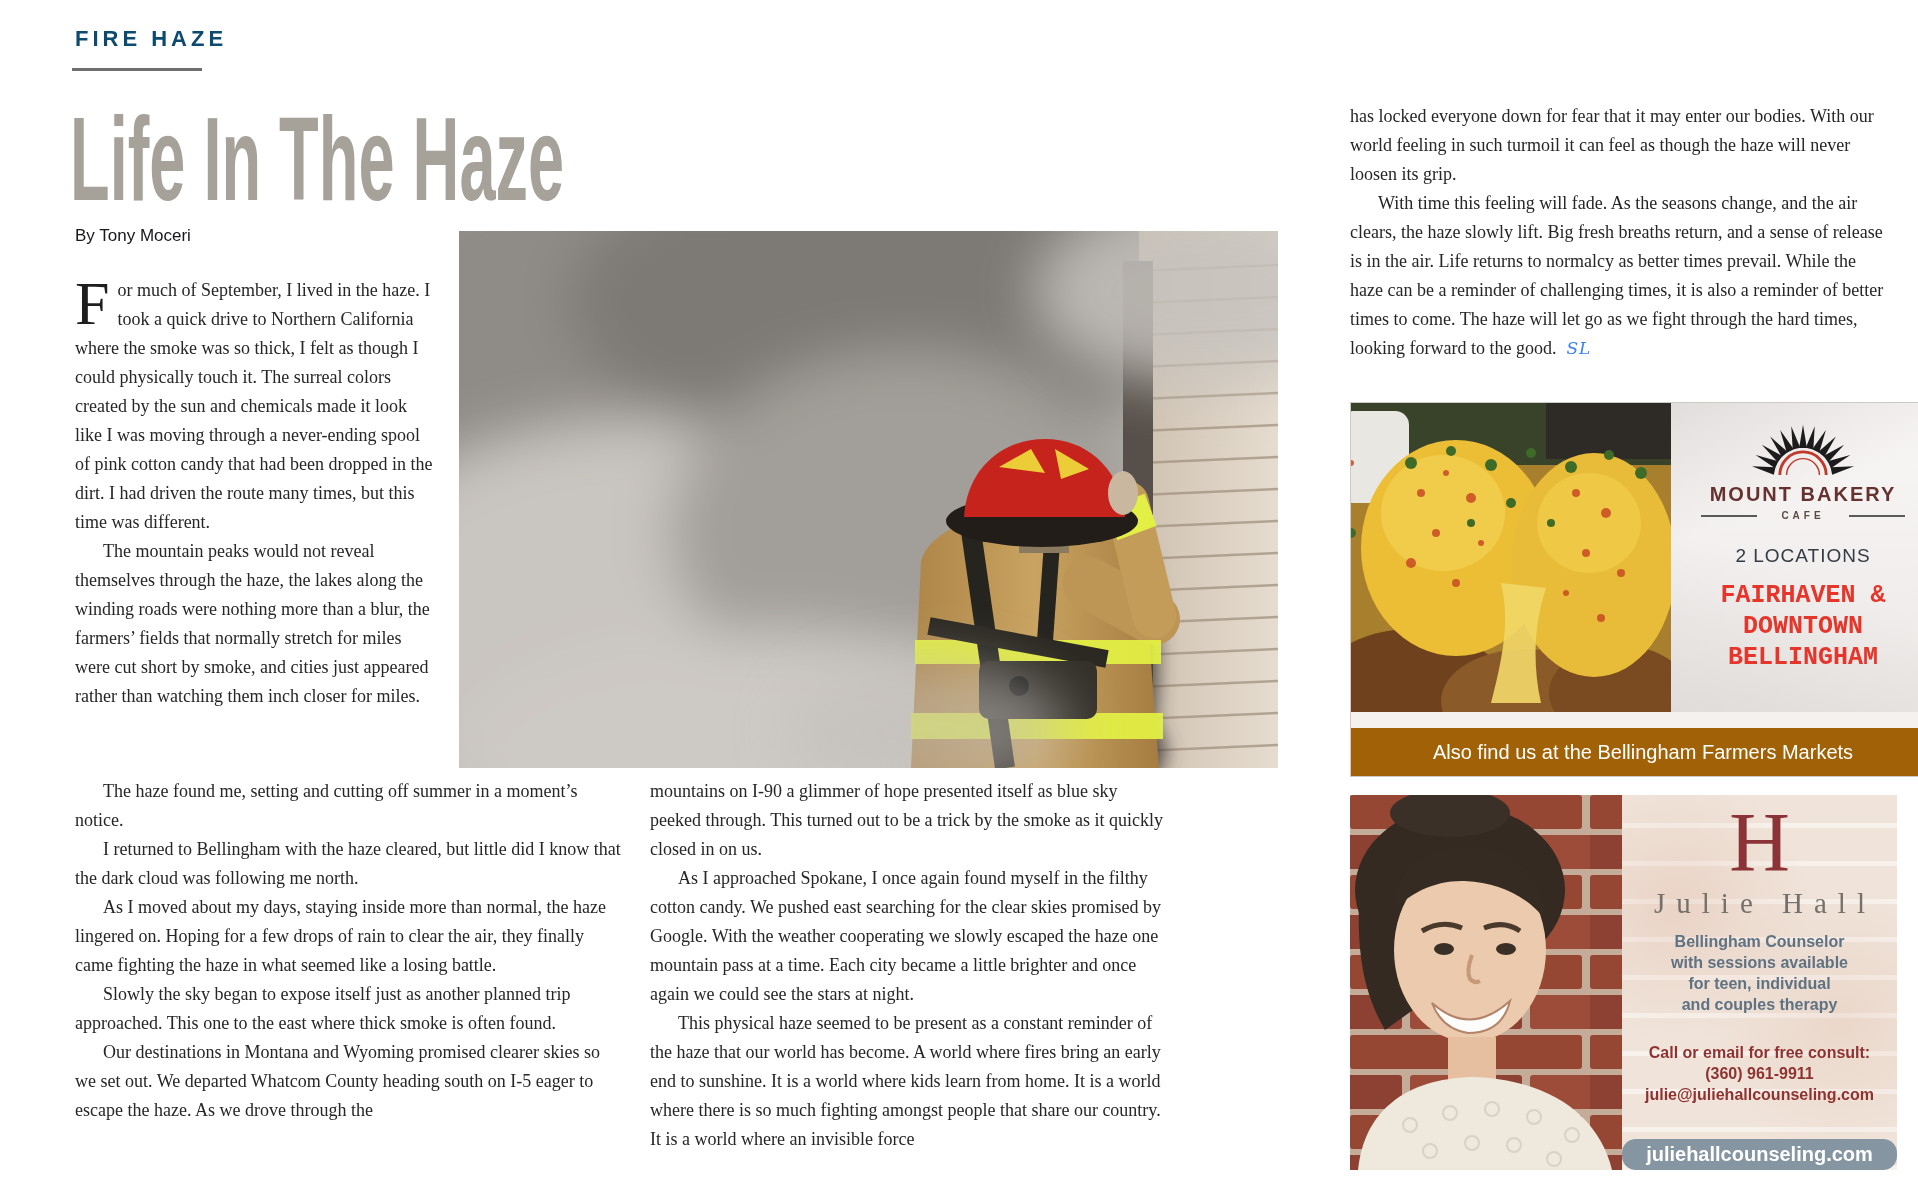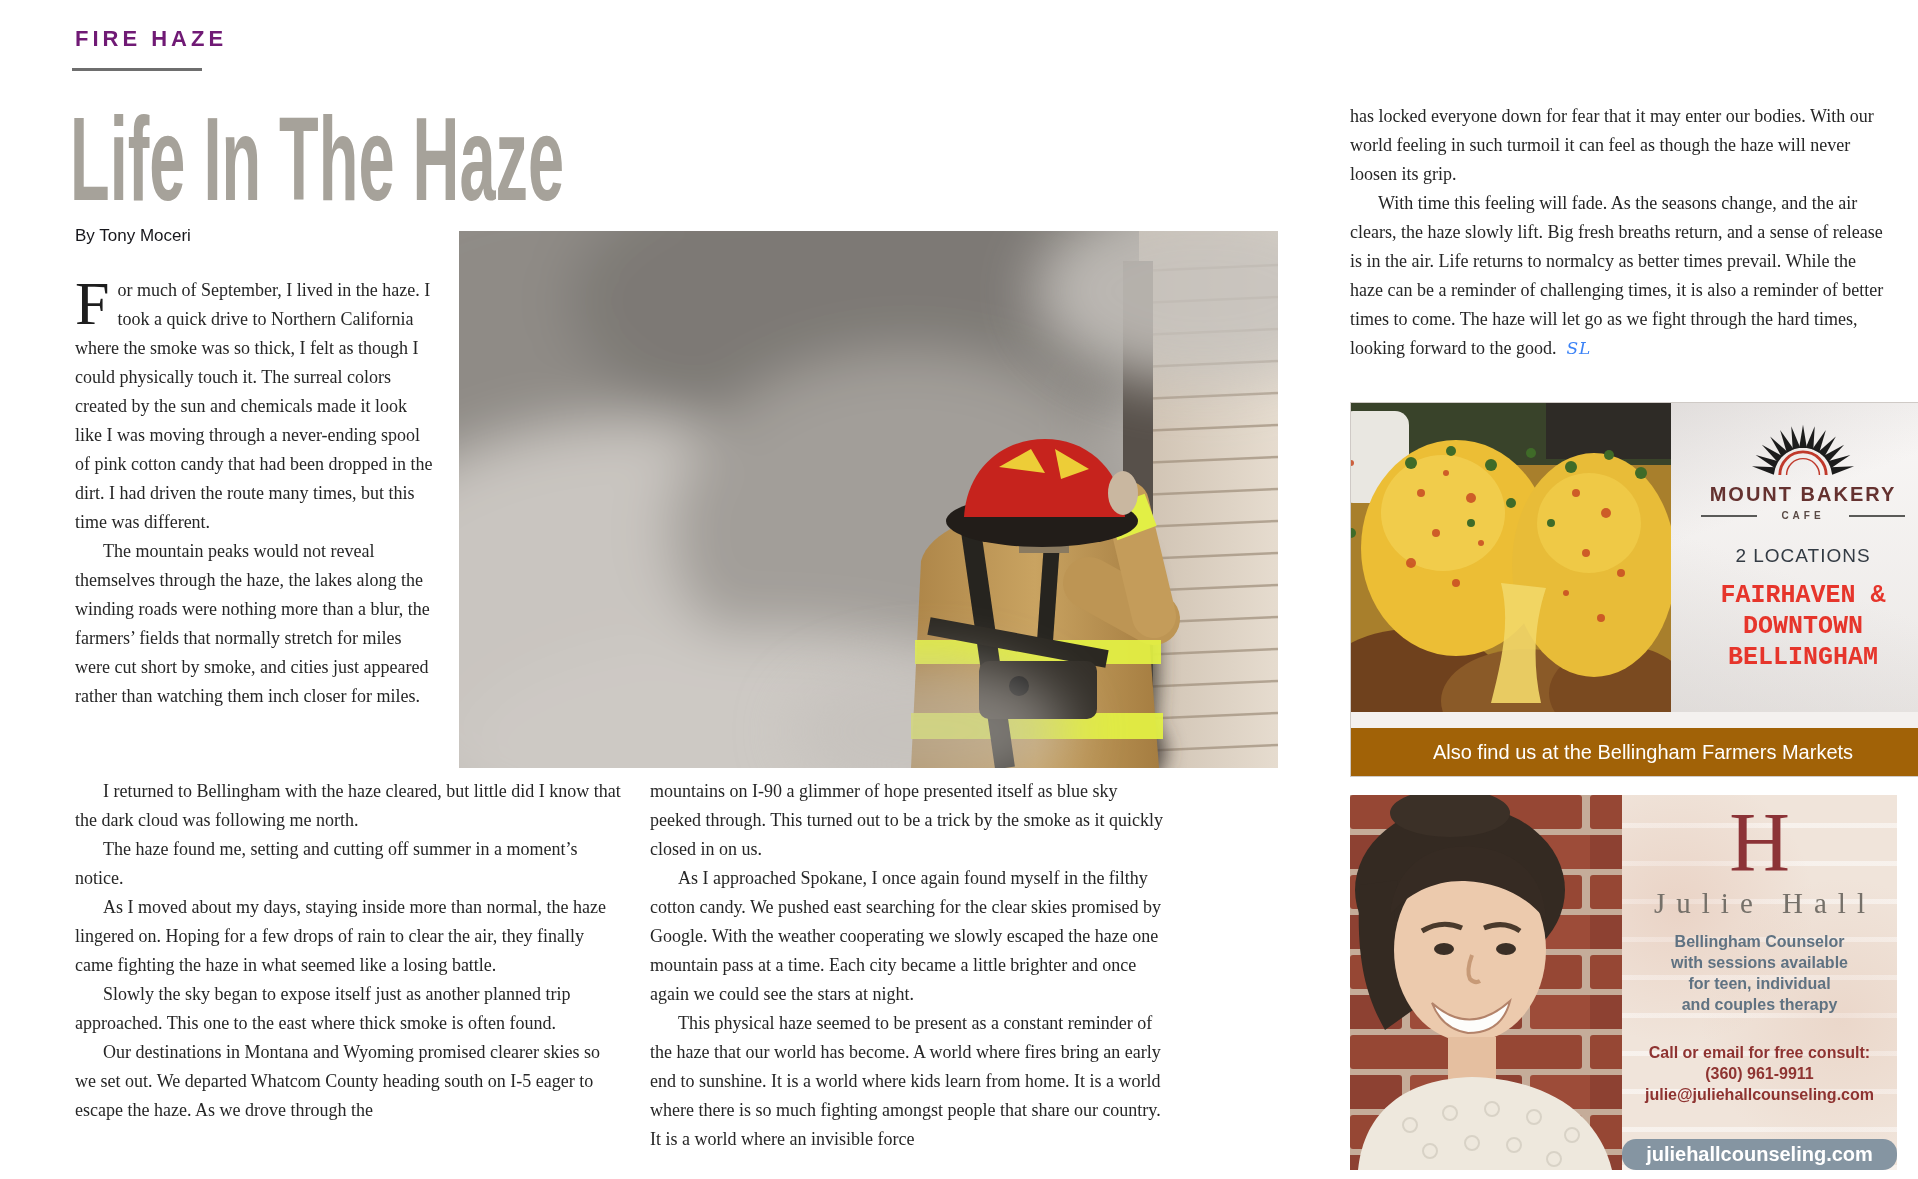--- a/index.html
+++ b/index.html
@@ -2,21 +2,21 @@
 <html><head>
 <meta charset="utf-8">
 <style>
   html,body{margin:0;padding:0;background:#ffffff;}
   .page{position:relative;width:1918px;height:1179px;background:#ffffff;overflow:hidden;
         font-family:"Liberation Serif",serif;color:#262626;}
   .abs{position:absolute;}
 
   
   .kicker{left:75px;top:26px;font-family:"Liberation Sans",sans-serif;font-weight:700;
-          font-size:22px;letter-spacing:4px;color:#701a75;}
+          font-size:22px;letter-spacing:4px;color:#0c4a6e;}
   .kicker-rule{left:72px;top:68px;width:130px;height:3px;background:#6e6e6e;}
   .title{left:70px;top:98px;font-family:"Liberation Sans",sans-serif;font-weight:700;
          font-size:118px;line-height:1.05;color:#a6a29a;white-space:nowrap;
          transform:scaleX(.55);transform-origin:left top;}
   .byline{left:75px;top:226px;font-family:"Liberation Sans",sans-serif;font-weight:400;
           font-size:17px;color:#17171c;}
 
   
   .bodycol{font-size:18px;line-height:29px;text-align:left;}
   .bodycol p{margin:0;}
@@ -176,22 +176,22 @@
   </div>
 
   <div class="abs bodycol col-a">
     <p>
       <span class="dropcap">F</span><span>or much of September, I lived in the haze. I took a quick drive to Northern California where the smoke was so thick, I felt as though I could physically touch it. The surreal colors created by the sun and chemicals made it look like I was moving through a never-ending spool of pink cotton candy that had been dropped in the dirt. I had driven the route many times, but this time was different.</span>
     </p>
     <p class="indent">The mountain peaks would not reveal themselves through the haze, the lakes along the winding roads were nothing more than a blur, the farmers’ fields that normally stretch for miles were cut short by smoke, and cities just appeared rather than watching them inch closer for miles.</p>
   </div>
 
   <div class="abs bodycol col-b">
+    <p class="indent">The haze found me, setting and cutting off summer in a moment’s notice.</p>
     <p class="indent">I returned to Bellingham with the haze cleared, but little did I know that the dark cloud was following me north.</p>
-    <p class="indent">The haze found me, setting and cutting off summer in a moment’s notice.</p>
     <p class="indent">As I moved about my days, staying inside more than normal, the haze lingered on. Hoping for a few drops of rain to clear the air, they finally came fighting the haze in what seemed like a losing battle.</p>
     <p class="indent">Slowly the sky began to expose itself just as another planned trip approached. This one to the east where thick smoke is often found.</p>
     <p class="indent">Our destinations in Montana and Wyoming promised clearer skies so we set out. We departed Whatcom County heading south on I-5 eager to escape the haze. As we drove through the</p>
   </div>
 
   <div class="abs bodycol col-c">
     <p>mountains on I-90 a glimmer of hope presented itself as blue sky peeked through. This turned out to be a trick by the smoke as it quickly closed in on us.</p>
     <p class="indent">As I approached Spokane, I once again found myself in the filthy cotton candy. We pushed east searching for the clear skies promised by Google. With the weather cooperating we slowly escaped the haze one mountain pass at a time. Each city became a little brighter and once again we could see the stars at night.</p>
     <p class="indent">This physical haze seemed to be present as a constant reminder of the haze that our world has become. A world where fires bring an early end to sunshine. It is a world where kids learn from home. It is a world where there is so much fighting amongst people that share our country. It is a world where an invisible force</p>
   </div>

